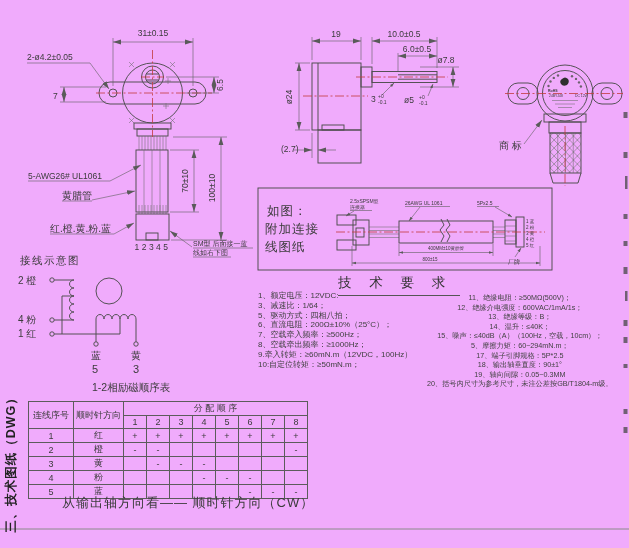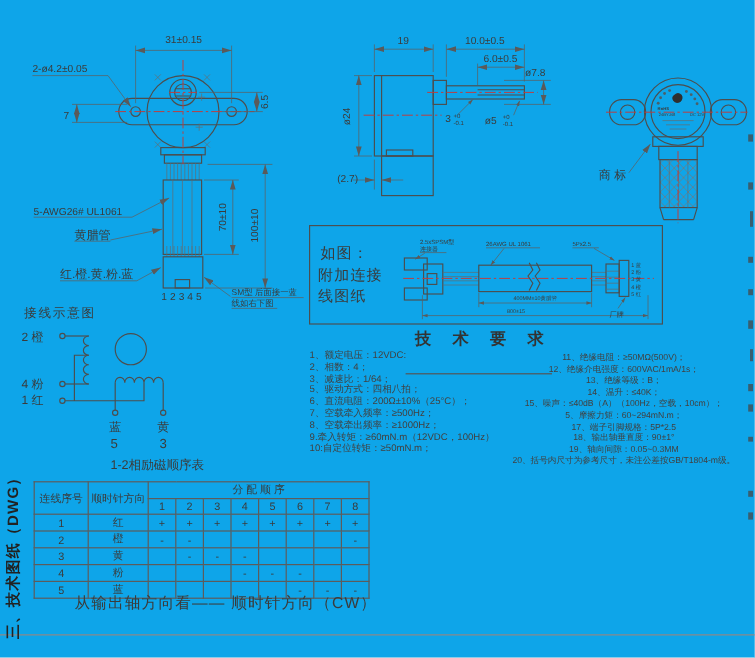--- a/index.html
+++ b/index.html
@@ -1,30 +1,30 @@
 <!DOCTYPE html>
 <html><head>
 <meta charset="utf-8">
 <style>
   html,body{margin:0;padding:0;background:#e8e8e8;}
-  .sheet{position:relative;width:629px;height:548px;background:#0ea5e9;overflow:hidden;
+  .sheet{position:relative;width:629px;height:548px;background:#f0abfc;overflow:hidden;
          font-family:"Liberation Sans","DejaVu Sans",sans-serif;color:#3b3b3b;}
   .sheet svg{position:absolute;left:0;top:0;}
   svg text{fill:#3b3b3b;font-family:"Liberation Sans","DejaVu Sans",sans-serif;}
   .geo{stroke:#4d4d4d;stroke-width:0.95;fill:none;}
   .thin{stroke:#6a6a6a;stroke-width:0.55;fill:none;}
   .dimln{stroke:#5f5f5f;stroke-width:0.6;fill:none;}
   .red{stroke:#c23b3b;stroke-width:0.8;fill:none;stroke-dasharray:9 2.5 2 2.5;}
   .dimtx{font-size:8.5px;}
   .tinytx{font-size:5px;}
   .microtx{font-size:4.5px;}
   .cjk10{font-size:10px;}
-  .tech-title{position:absolute;left:338px;top:274px;width:122px;text-align:right;
+  .tech-title{position:absolute;left:338px;top:274px;width:122px;text-align:left;
     font-size:13.5px;letter-spacing:7px;color:#333;border-bottom:1.2px solid #555;
-    padding-bottom:19px;white-space:nowrap;font-weight:bold;}
+    padding-bottom:3px;white-space:nowrap;font-weight:normal;}
   .tech-list{position:absolute;font-size:8px;line-height:9.8px;white-space:nowrap;color:#414141;}
   #tech-left{left:258px;top:291px;}
   #tech-right{left:427px;top:293px;font-size:7.2px;line-height:9.6px;text-align:center;}
   table.exc{position:absolute;left:28px;top:401px;border-collapse:collapse;table-layout:fixed;}
   table.exc td{border:1px solid #5c5c5c;text-align:center;font-size:9px;padding:0;
     height:12px;color:#3b3b3b;overflow:hidden;white-space:nowrap;}
   table.exc tr.datarow td{height:12.6px;}
   .footnote{position:absolute;left:62px;top:494px;font-size:13px;letter-spacing:1px;color:#3b3b3b;white-space:nowrap;}
   .side-label{position:absolute;left:-64px;top:454px;width:150px;height:16px;
     transform:rotate(-90deg);font-size:12.5px;font-weight:bold;color:#222;
@@ -264,21 +264,20 @@
     <rect x="623.5" y="337" width="4" height="6"></rect>
     <rect x="623.5" y="364" width="4" height="4"></rect>
     <rect x="623.5" y="409" width="4" height="5"></rect>
     <rect x="623.5" y="427" width="4" height="6"></rect>
   </g>
 </svg>
 
 <div class="tech-title">技 术 要 求</div>
 <div id="tech-left" class="tech-list">
   <div>1、额定电压：12VDC:</div>
-  <div>2、相数：4；</div>
   <div>3、减速比：1/64；</div>
   <div>5、驱动方式：四相八拍；</div>
   <div>6、直流电阻：200Ω±10%（25°C）；</div>
   <div>7、空载牵入频率：≥500Hz；</div>
   <div>8、空载牵出频率：≥1000Hz；</div>
   <div>9.牵入转矩：≥60mN.m（12VDC，100Hz）</div>
   <div>10:自定位转矩：≥50mN.m；</div>
 </div>
 <div id="tech-right" class="tech-list">
   <div>11、绝缘电阻：≥50MΩ(500V)；</div>

